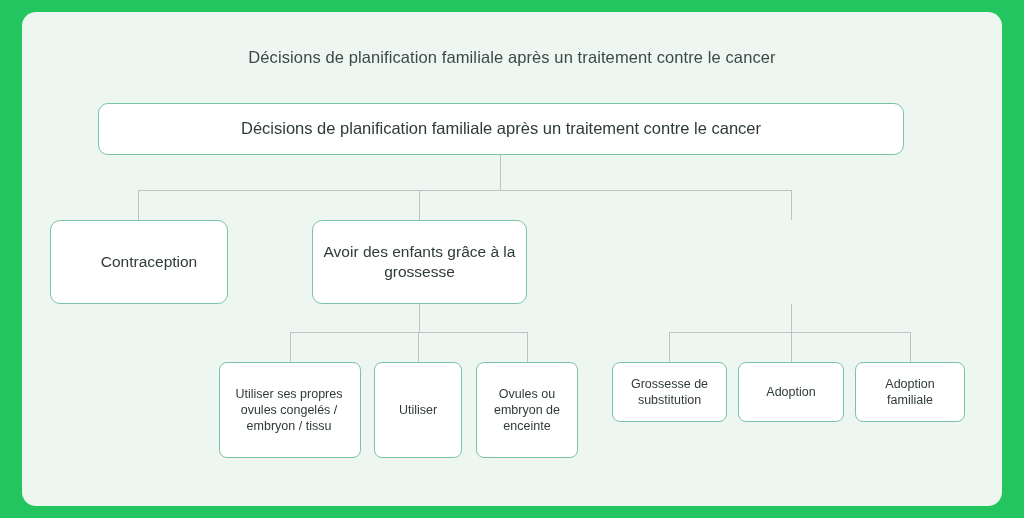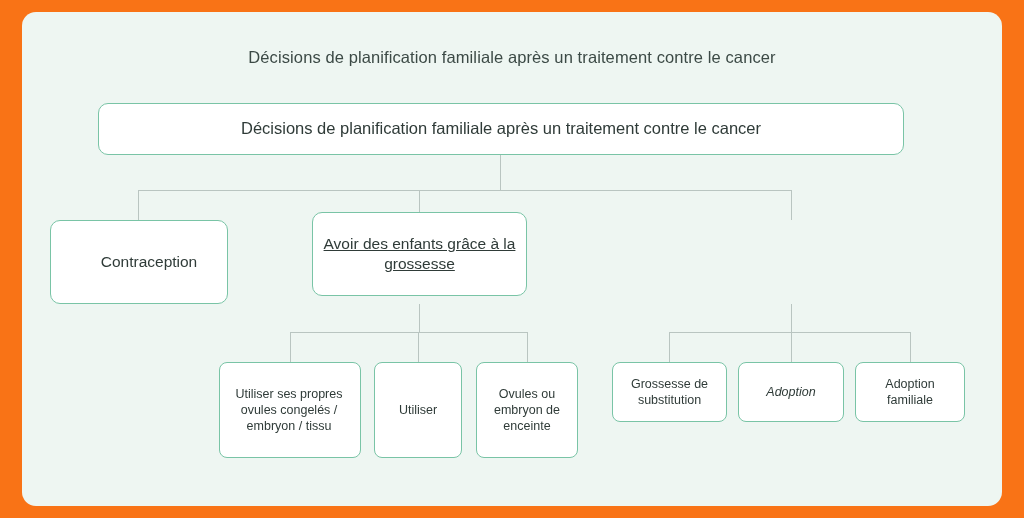--- a/index.html
+++ b/index.html
@@ -11,21 +11,21 @@
     width: 1024px;
     height: 518px;
     font-family: "Liberation Sans", sans-serif;
     overflow: hidden;
   }
   #canvas {
     position: relative;
     width: 1024px;
     height: 518px;
     box-sizing: border-box;
-    background: #f97316;
+    background: #22c55e;
   }
   .panel {
     position: absolute;
     left: 22px;
     top: 12px;
     width: 980px;
     height: 494px;
     background: #eef6f2;
     border-radius: 14px;
   }
@@ -60,33 +60,33 @@
     height: 52px;
     font-size: 16.5px;
     border-radius: 10px;
   }
   .node.l2 {
     font-size: 15.5px;
     height: 84px;
     border-radius: 10px;
   }
   .node.n-contraception { left: 50px;  top: 220px; width: 178px; padding-left: 28px; }
-  .node.n-pregnancy     { left: 312px; top: 212px; width: 215px; text-decoration: underline; }
+  .node.n-pregnancy     { left: 312px; top: 220px; width: 215px; }
   .node.n-nopregnancy   { left: 684px; top: 220px; width: 215px; }
 
   .node.l3 {
     font-size: 12.5px;
     border-radius: 8px;
     line-height: 1.3;
   }
   .node.n-ownova   { left: 219px; top: 362px; width: 142px; height: 96px; padding-left: 6px; }
   .node.n-natural  { left: 374px; top: 362px; width: 88px;  height: 96px; }
   .node.n-donor    { left: 476px; top: 362px; width: 102px; height: 96px; }
   .node.n-surrog   { left: 612px; top: 362px; width: 115px; height: 60px; text-align: center; }
-  .node.n-adopt    { left: 738px; top: 362px; width: 106px; height: 60px; font-style: italic; }
+  .node.n-adopt    { left: 738px; top: 362px; width: 106px; height: 60px; }
   .node.n-foster   { left: 855px; top: 362px; width: 110px; height: 60px; }
 
   .edge {
     position: absolute;
     background: #b9c5c1;
   }
   .edge.v { width: 1.4px; }
   .edge.h { height: 1.4px; }
 </style>
 </head>

